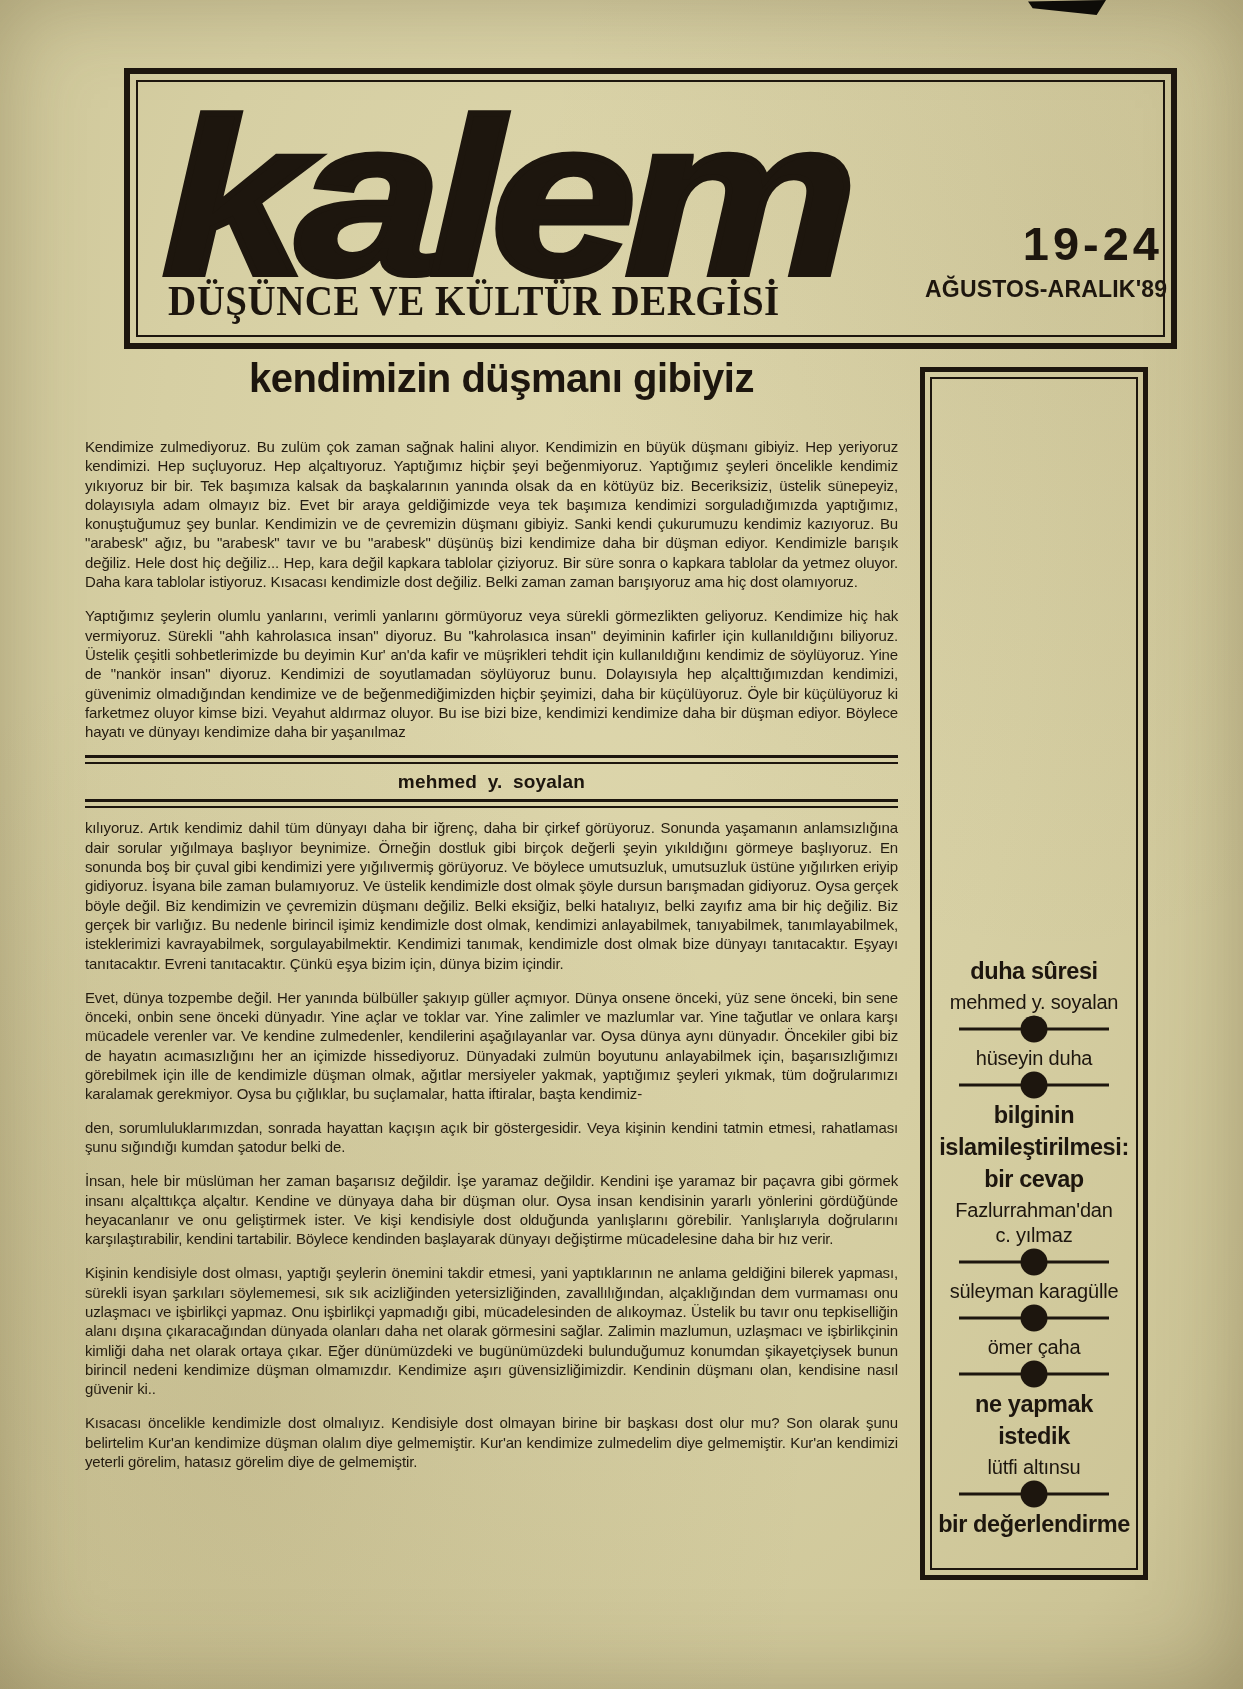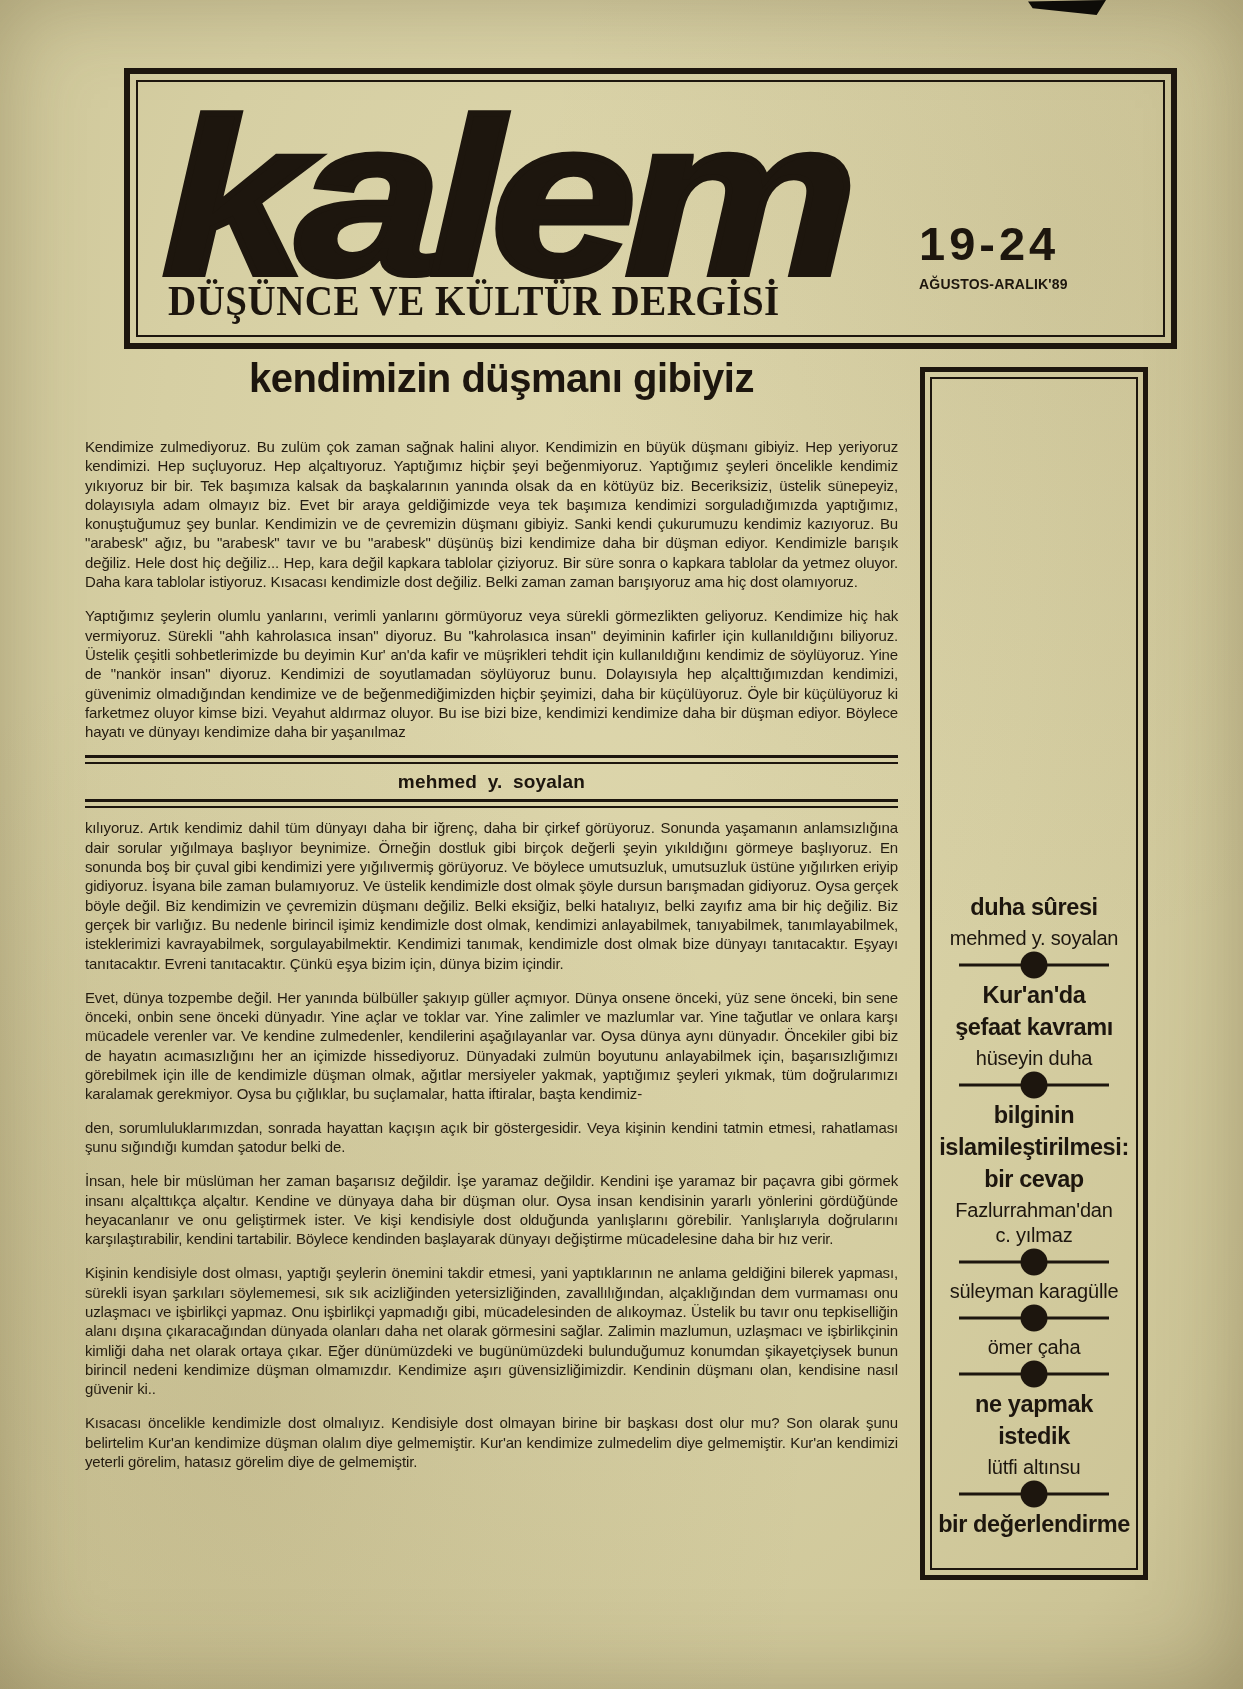--- a/index.html
+++ b/index.html
@@ -45,24 +45,24 @@
     white-space:nowrap;
   }
   .subtitle{
     position:absolute;left:30px;top:194px;
     font-family:"Liberation Serif", serif;
     font-weight:bold;font-size:39px;letter-spacing:.5px;
     transform:scaleY(1.08);transform-origin:left top;
     white-space:nowrap;
   }
   .issue-block{
-    position:absolute;right:6px;top:138px;width:238px;text-align:left;
+    position:absolute;right:0;top:138px;width:238px;text-align:right;
   }
   .issue-no{font-size:47px;font-weight:bold;letter-spacing:4px;line-height:1;}
-  .issue-date{font-size:14px;font-weight:bold;margin-top:9px;letter-spacing:.2px;white-space:nowrap;}
+  .issue-date{font-size:23px;font-weight:bold;margin-top:9px;letter-spacing:.2px;white-space:nowrap;}
   
   .article-title{
     position:absolute;left:95px;top:356px;width:813px;
     text-align:center;font-size:40px;font-weight:bold;letter-spacing:-.5px;
   }
   
   .columns{
     position:absolute;left:85px;top:437px;width:813px;
     display:flex;gap:14px;flex-direction:column;
   }
@@ -158,22 +158,20 @@
 
   <aside class="sidebar">
     <div class="sidebar-frame">
       <div class="sidebar-inner">
           <div class="toc-entry">
             <div class="toc-title">duha sûresi</div>
             <div class="toc-author">mehmed y. soyalan</div>
           </div>
           <div class="toc-sep"></div>
           <div class="toc-entry">
-            <div class="toc-title">Kur'an'da
-şefaat kavramı</div>
             <div class="toc-author">hüseyin duha</div>
           </div>
           <div class="toc-sep"></div>
           <div class="toc-entry">
             <div class="toc-title">bilginin
 islamileştirilmesi:
 bir cevap</div>
             <div class="toc-author">Fazlurrahman'dan
 c. yılmaz</div>
           </div>

